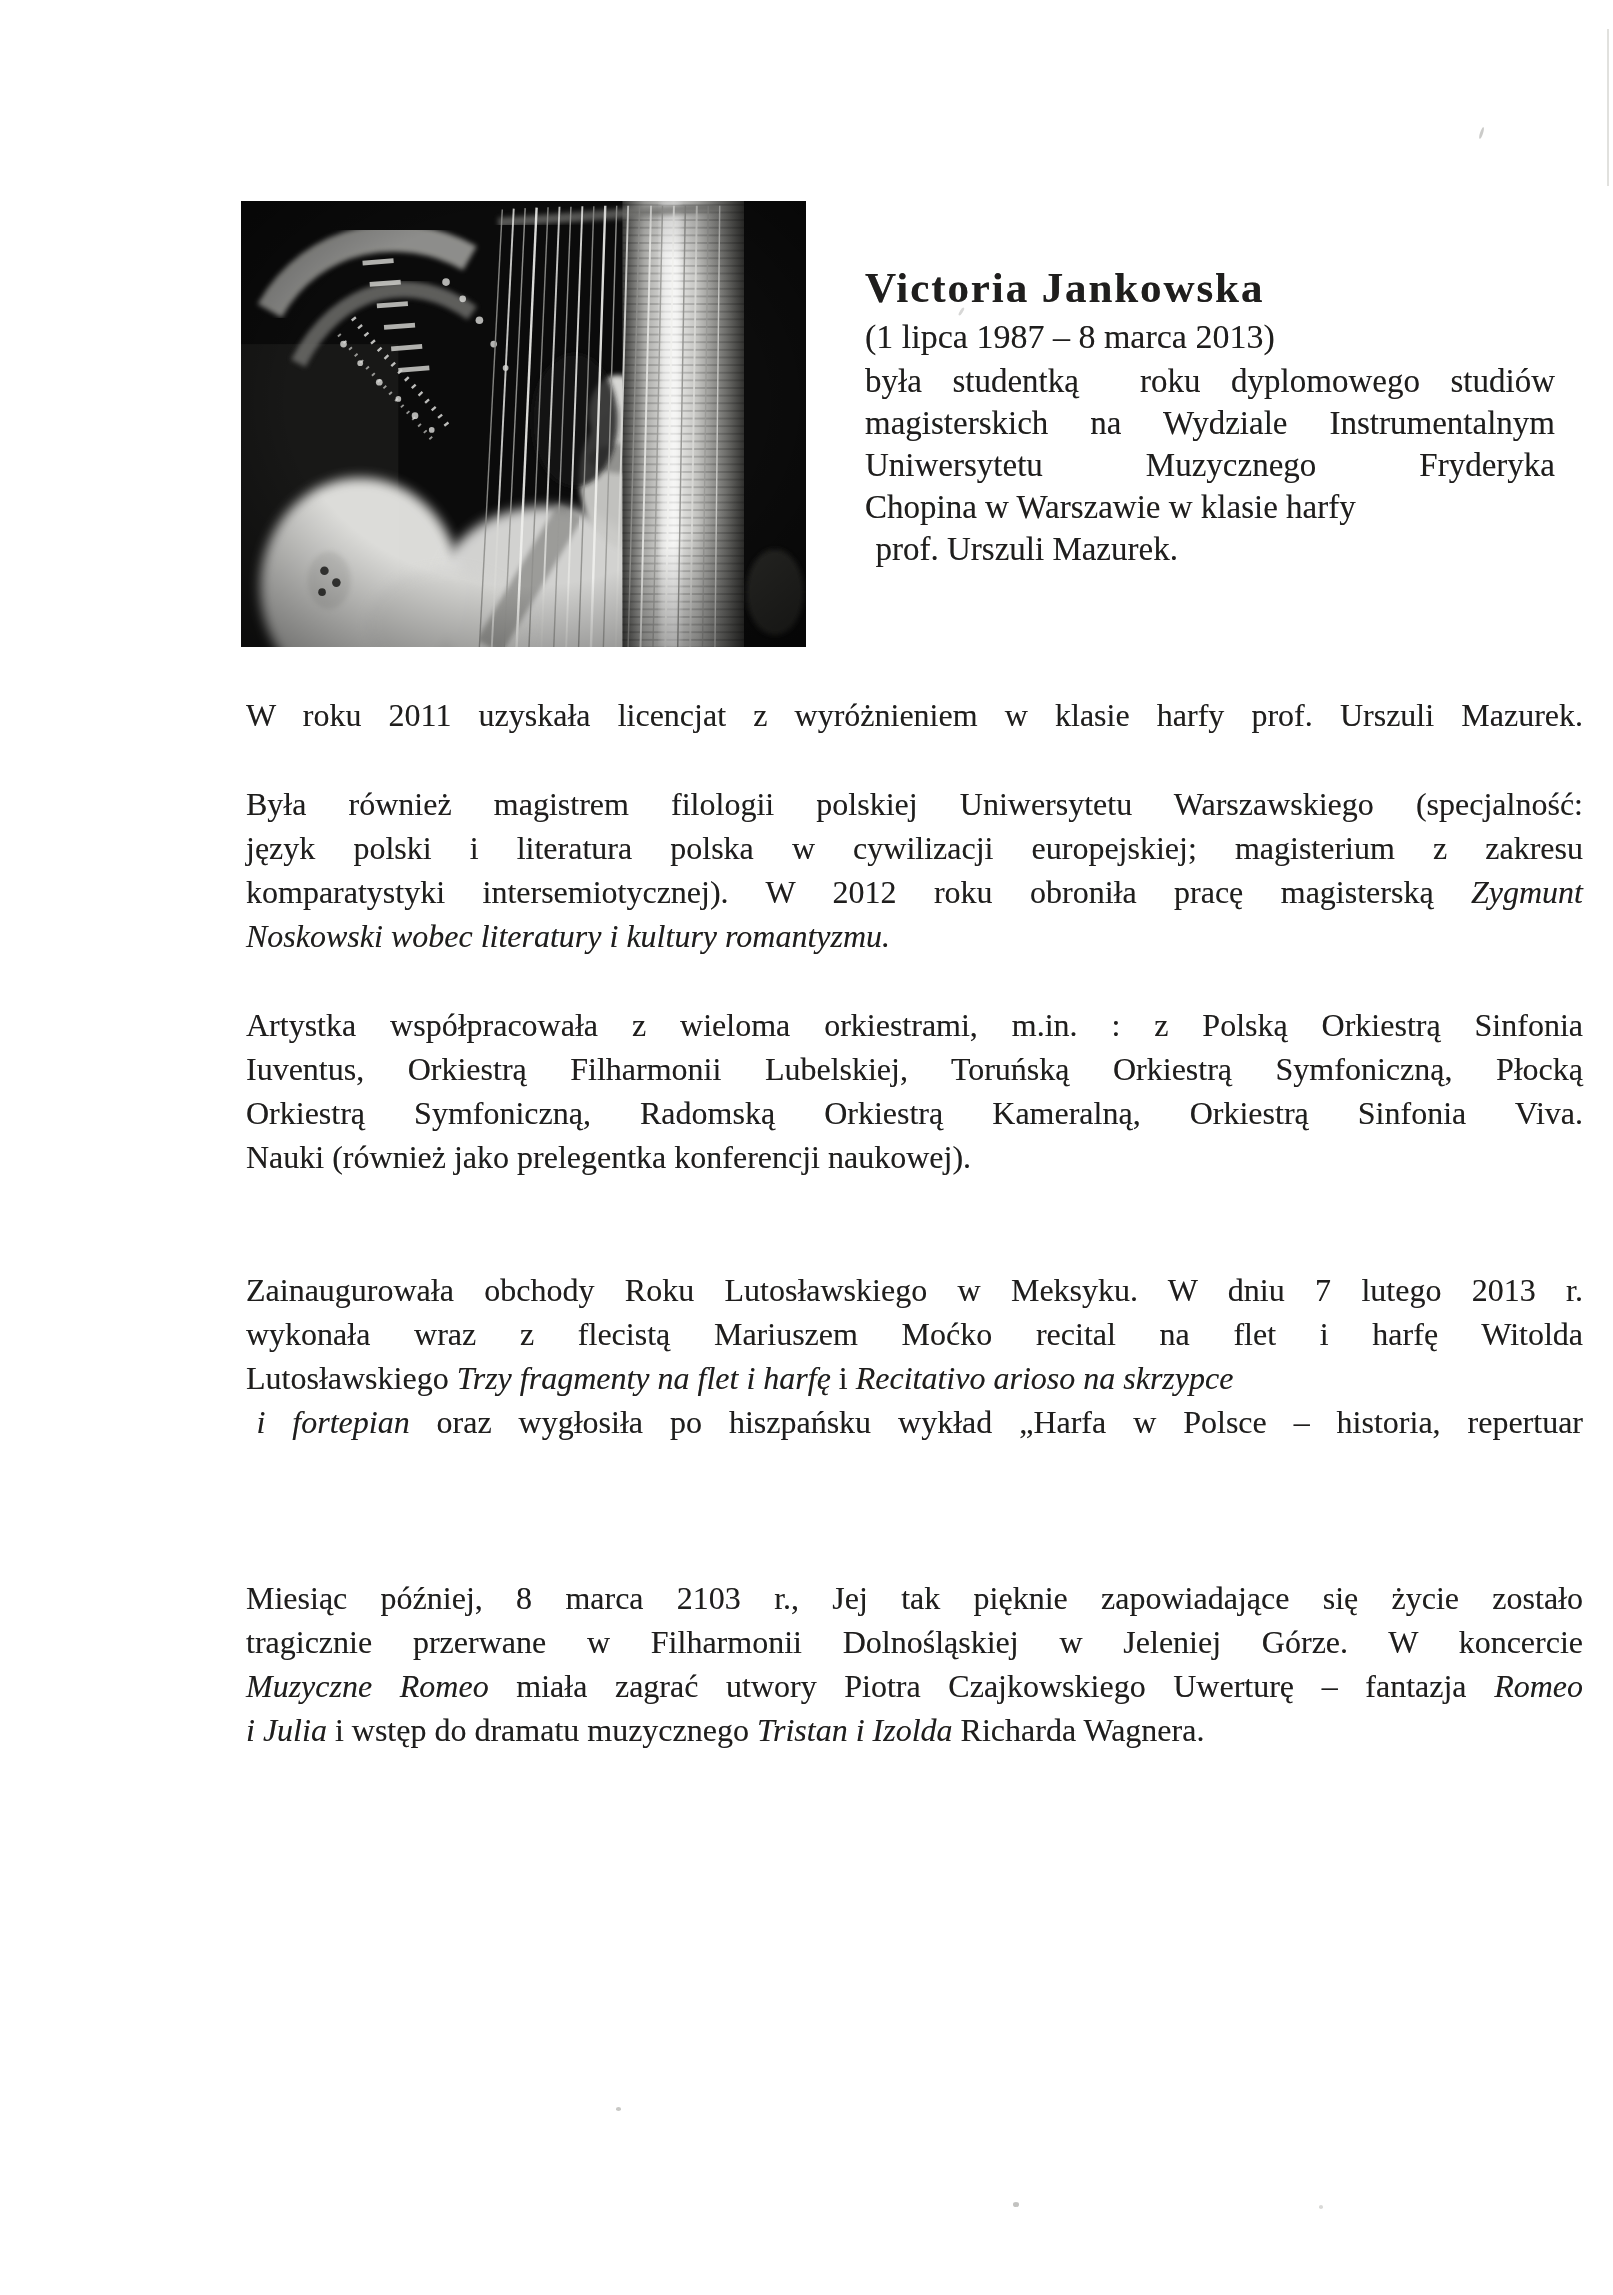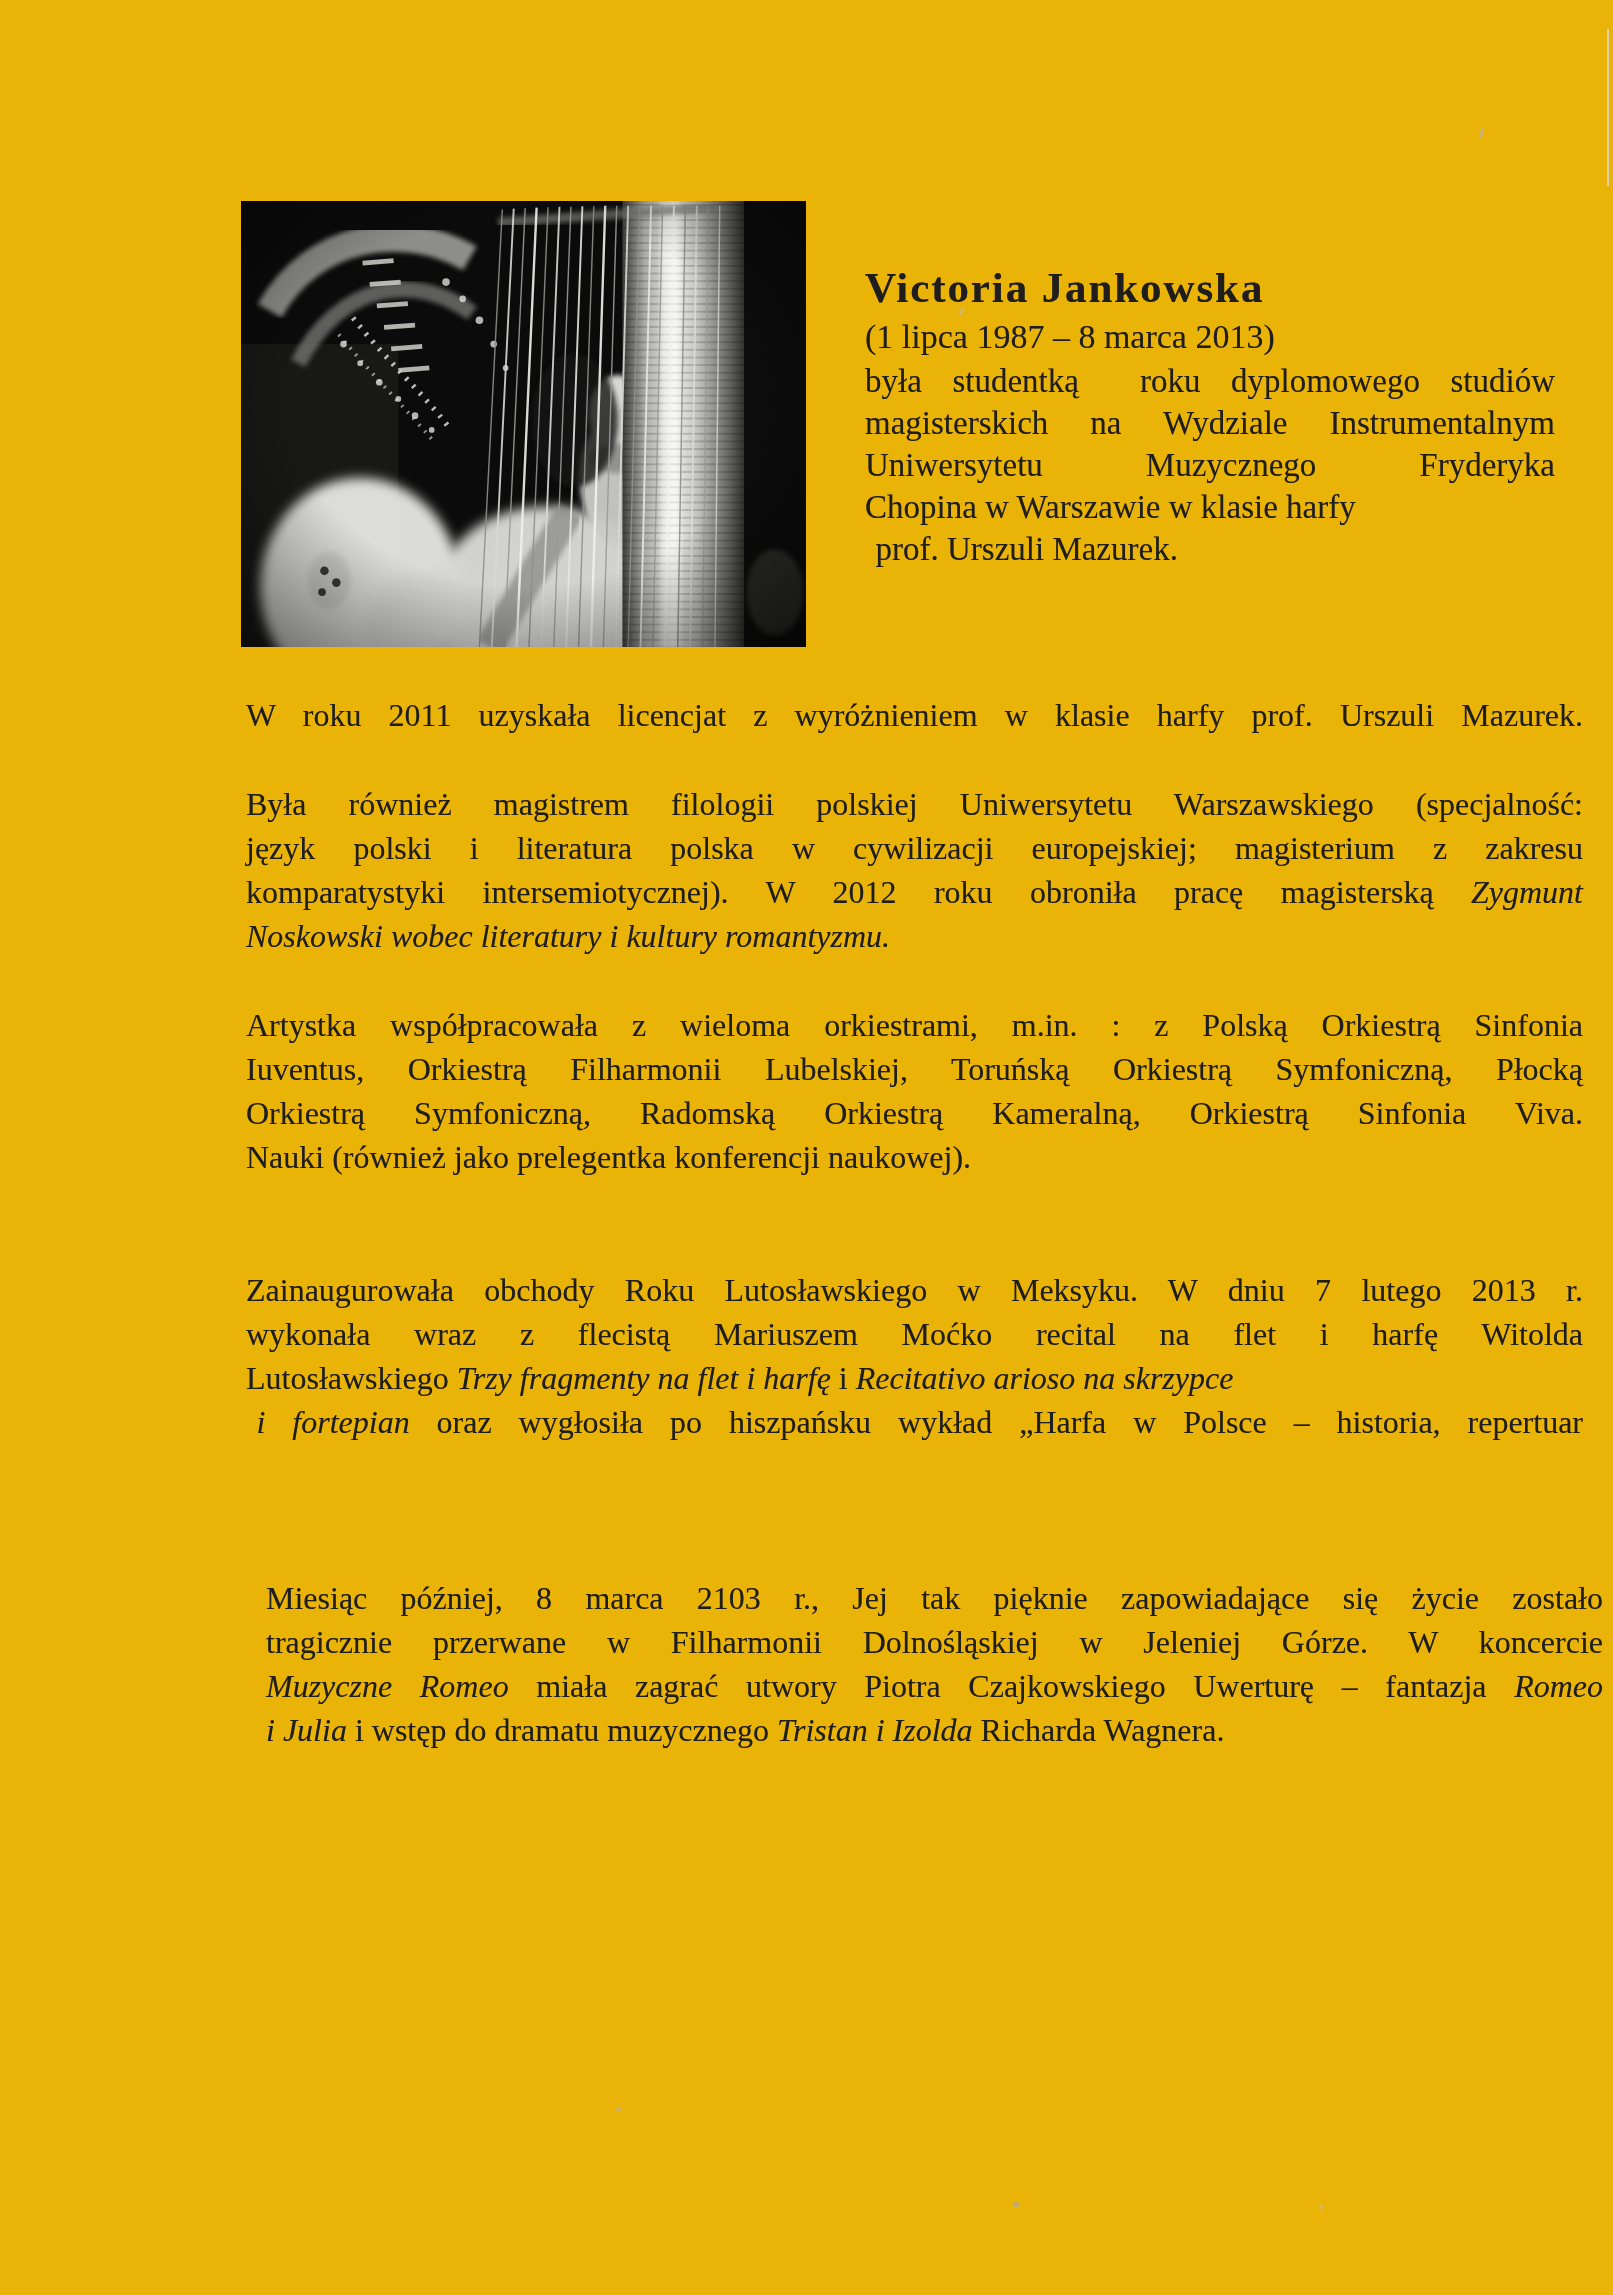--- a/index.html
+++ b/index.html
@@ -1,18 +1,18 @@
 <!DOCTYPE html>
 <html style="font-size:7.6px"><head>
 <meta charset="utf-8">
 <style>
   html,body{margin:0;padding:0;}
   body{width:1613px;height:2295px;background:#e8e8e6;}
   .page{
-    position:relative;width:1613px;height:2295px;background:#eab308;overflow:hidden;
+    position:relative;width:1613px;height:2295px;background:#ffffff;overflow:hidden;
     font-family:"Liberation Serif","DejaVu Serif",serif;color:#1f1e1d;
   }
   
   .photo{position:absolute;left:241px;top:201px;width:565px;height:446px;background:#0a0a0a;}
   .photo svg{display:block;width:100%;height:100%;}
   
   .header{position:absolute;left:865px;top:265px;width:690px;}
   .title{
     font-size:43px;font-weight:700;letter-spacing:1.9px;line-height:46px;
     text-shadow:0 0 0.5px rgba(20,20,20,.55);white-space:nowrap;
@@ -23,21 +23,21 @@
   
   .para{position:absolute;left:246px;width:1337px;font-size:32px;text-shadow:0 0 0.5px rgba(20,20,20,.4);}
   .para .tline{line-height:44px;}
   .tline{white-space:pre-wrap;}
   .tline.j{text-align:justify;text-align-last:justify;}
   .it{font-style:italic;}
   #para1{top:693px;}
   #para2{top:782px;}
   #para3{top:1003px;}
   #para4{top:1268px;}
-  #para5{top:1576px;margin-left:20px;}
+  #para5{top:1576px;}
   
   .speck{position:absolute;border-radius:50%;}
   .edge-line{position:absolute;background:#d9d9d6;}
 </style>
 </head>
 <body>
 
 <div class="page">
 
   <div class="photo">

